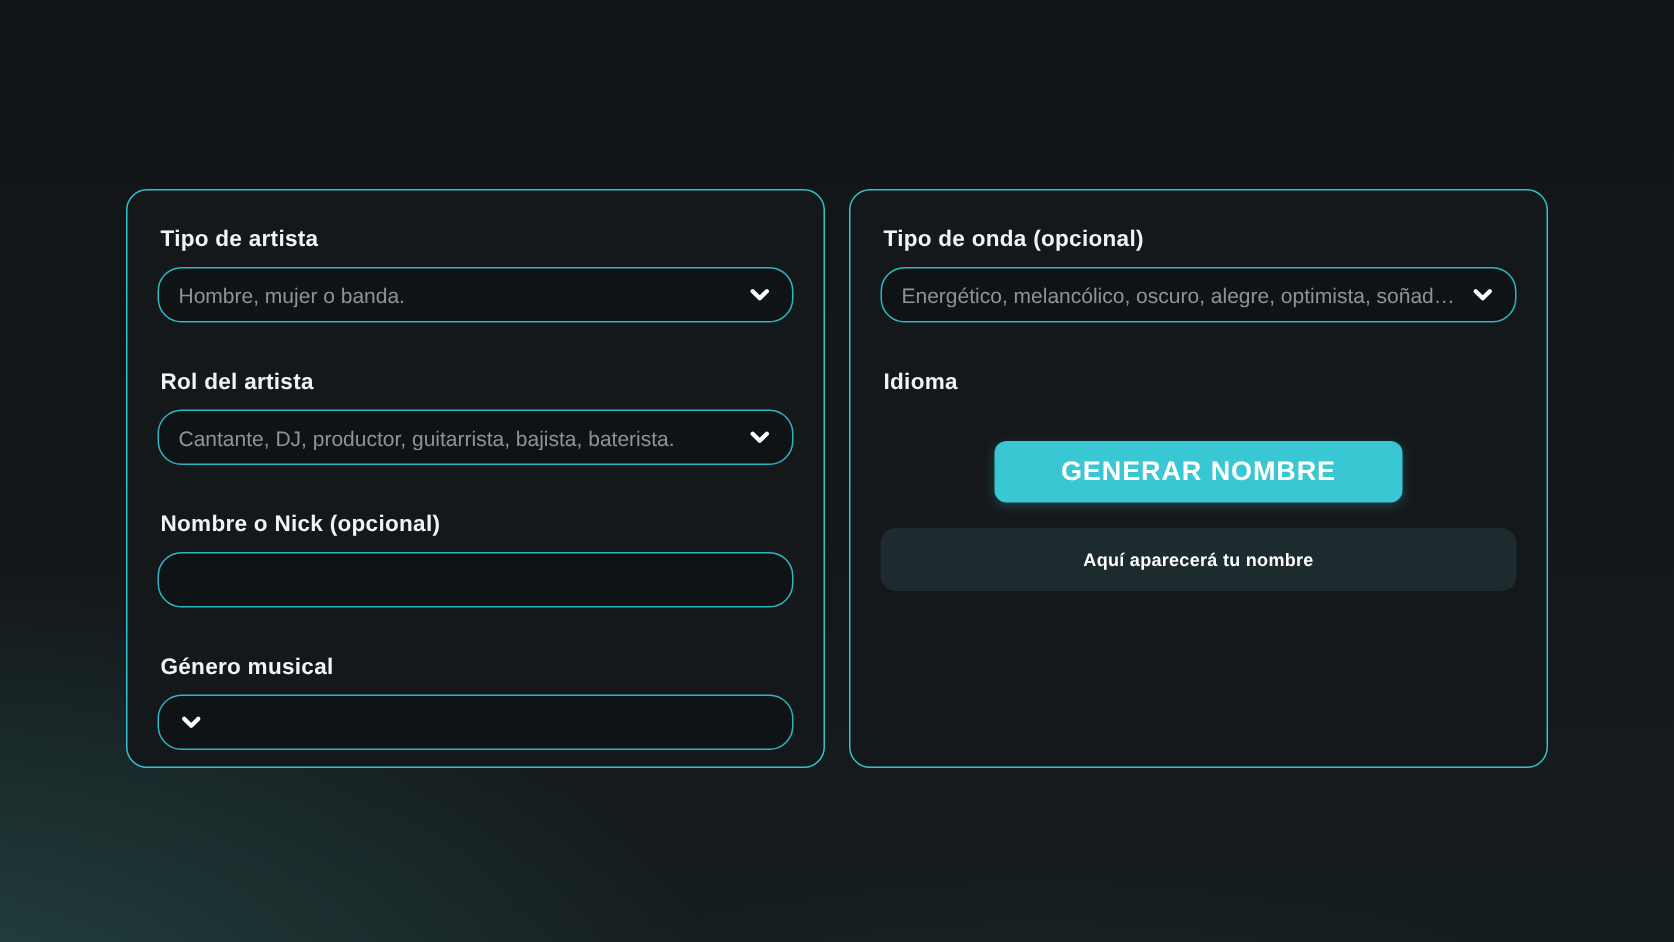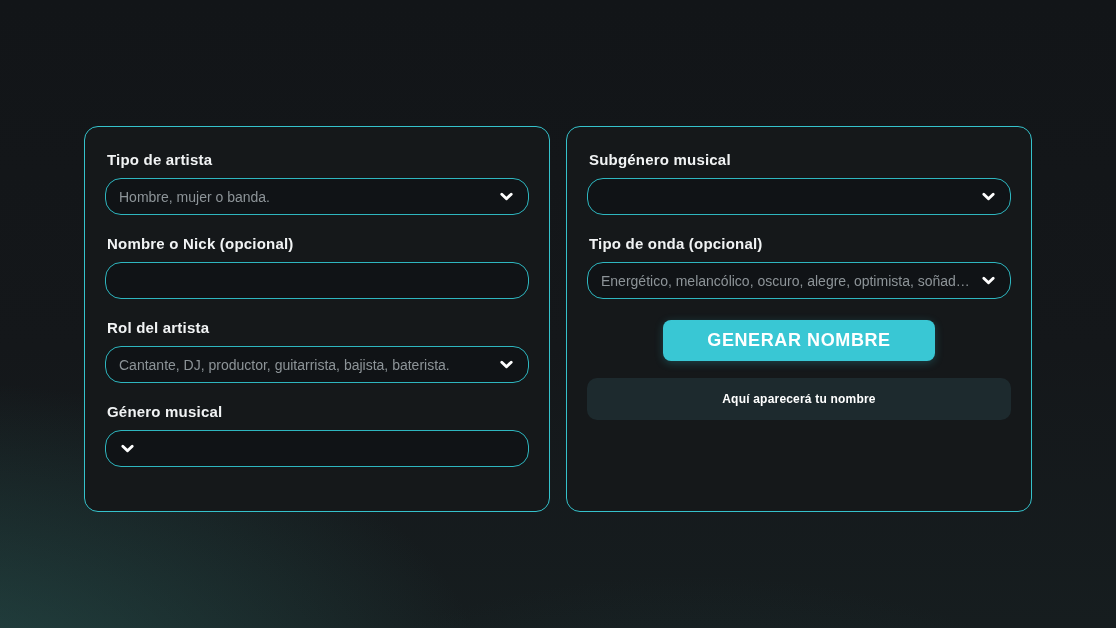--- a/index.html
+++ b/index.html
@@ -30,21 +30,21 @@
     top:126px;
     width:466px;
     height:386px;
     background:var(--panel-bg);
     border:1.5px solid var(--panel-border);
     border-radius:14px;
     padding:24px 20px 20px 20px;
   }
   .panel.left{left:84px;}
   .panel.right{left:566px;}
-  .field-group{margin-bottom:20px;}
+  .field-group{margin-bottom:31px;}
   .field-label{
     color:var(--label-color);
     font-size:15px;
     font-weight:700;
     letter-spacing:.2px;
     margin:0 0 10px 2px;
   }
   .control{
     width:100%;
     height:37px;
@@ -112,76 +112,66 @@
       <span class="ph">Hombre, mujer o banda.</span>
       <span class="chev">
         <svg width="17" height="17" viewBox="0 0 18 18" fill="none">
             <path d="M4 6.5 L9 11.5 L14 6.5" stroke="#ffffff" stroke-width="3" stroke-linecap="round" stroke-linejoin="round"></path>
           </svg>
       </span>
     </div>
   </div>
 
   <div class="field-group">
-    <div class="field-label">Nombre o Nick (opcional)</div>
-    <input class="control" type="text" placeholder="" style="">
-  </div>
-
-  <div class="field-group">
     <div class="field-label">Rol del artista</div>
     <div class="control select">
       <span class="ph">Cantante, DJ, productor, guitarrista, bajista, baterista.</span>
       <span class="chev">
         <svg width="17" height="17" viewBox="0 0 18 18" fill="none">
             <path d="M4 6.5 L9 11.5 L14 6.5" stroke="#ffffff" stroke-width="3" stroke-linecap="round" stroke-linejoin="round"></path>
           </svg>
       </span>
     </div>
+  </div>
+
+  <div class="field-group">
+    <div class="field-label">Nombre o Nick (opcional)</div>
+    <input class="control" type="text" placeholder="" style="">
   </div>
 
   <div class="field-group">
     <div class="field-label">Género musical</div>
     <div class="control select">
       <span class="chev">
         <svg width="17" height="17" viewBox="0 0 18 18" fill="none">
             <path d="M4 6.5 L9 11.5 L14 6.5" stroke="#ffffff" stroke-width="3" stroke-linecap="round" stroke-linejoin="round"></path>
           </svg>
       </span>
     </div>
   </div>
 
 </div>
 
 <div class="panel right">
 
-  <div class="field-group">
-    <div class="field-label">Subgénero musical</div>
-    <div class="control select">
-      <span class="ph"></span>
-      <span class="chev">
-        <svg width="17" height="17" viewBox="0 0 18 18" fill="none">
-            <path d="M4 6.5 L9 11.5 L14 6.5" stroke="#ffffff" stroke-width="3" stroke-linecap="round" stroke-linejoin="round"></path>
-          </svg>
-      </span>
-    </div>
-  </div>
 
   <div class="field-group">
     <div class="field-label">Tipo de onda (opcional)</div>
     <div class="control select">
       <span class="ph">Energético, melancólico, oscuro, alegre, optimista, soñador ...</span>
       <span class="chev">
         <svg width="17" height="17" viewBox="0 0 18 18" fill="none">
             <path d="M4 6.5 L9 11.5 L14 6.5" stroke="#ffffff" stroke-width="3" stroke-linecap="round" stroke-linejoin="round"></path>
           </svg>
       </span>
     </div>
   </div>
 
   <div class="field-group">
+    <div class="field-label">Idioma</div>
   </div>
 
   <div class="btn-row">
     <button class="gen-btn">GENERAR NOMBRE</button>
   </div>
 
   <div class="result-box">Aquí aparecerá tu nombre</div>
 
 </div>
 

